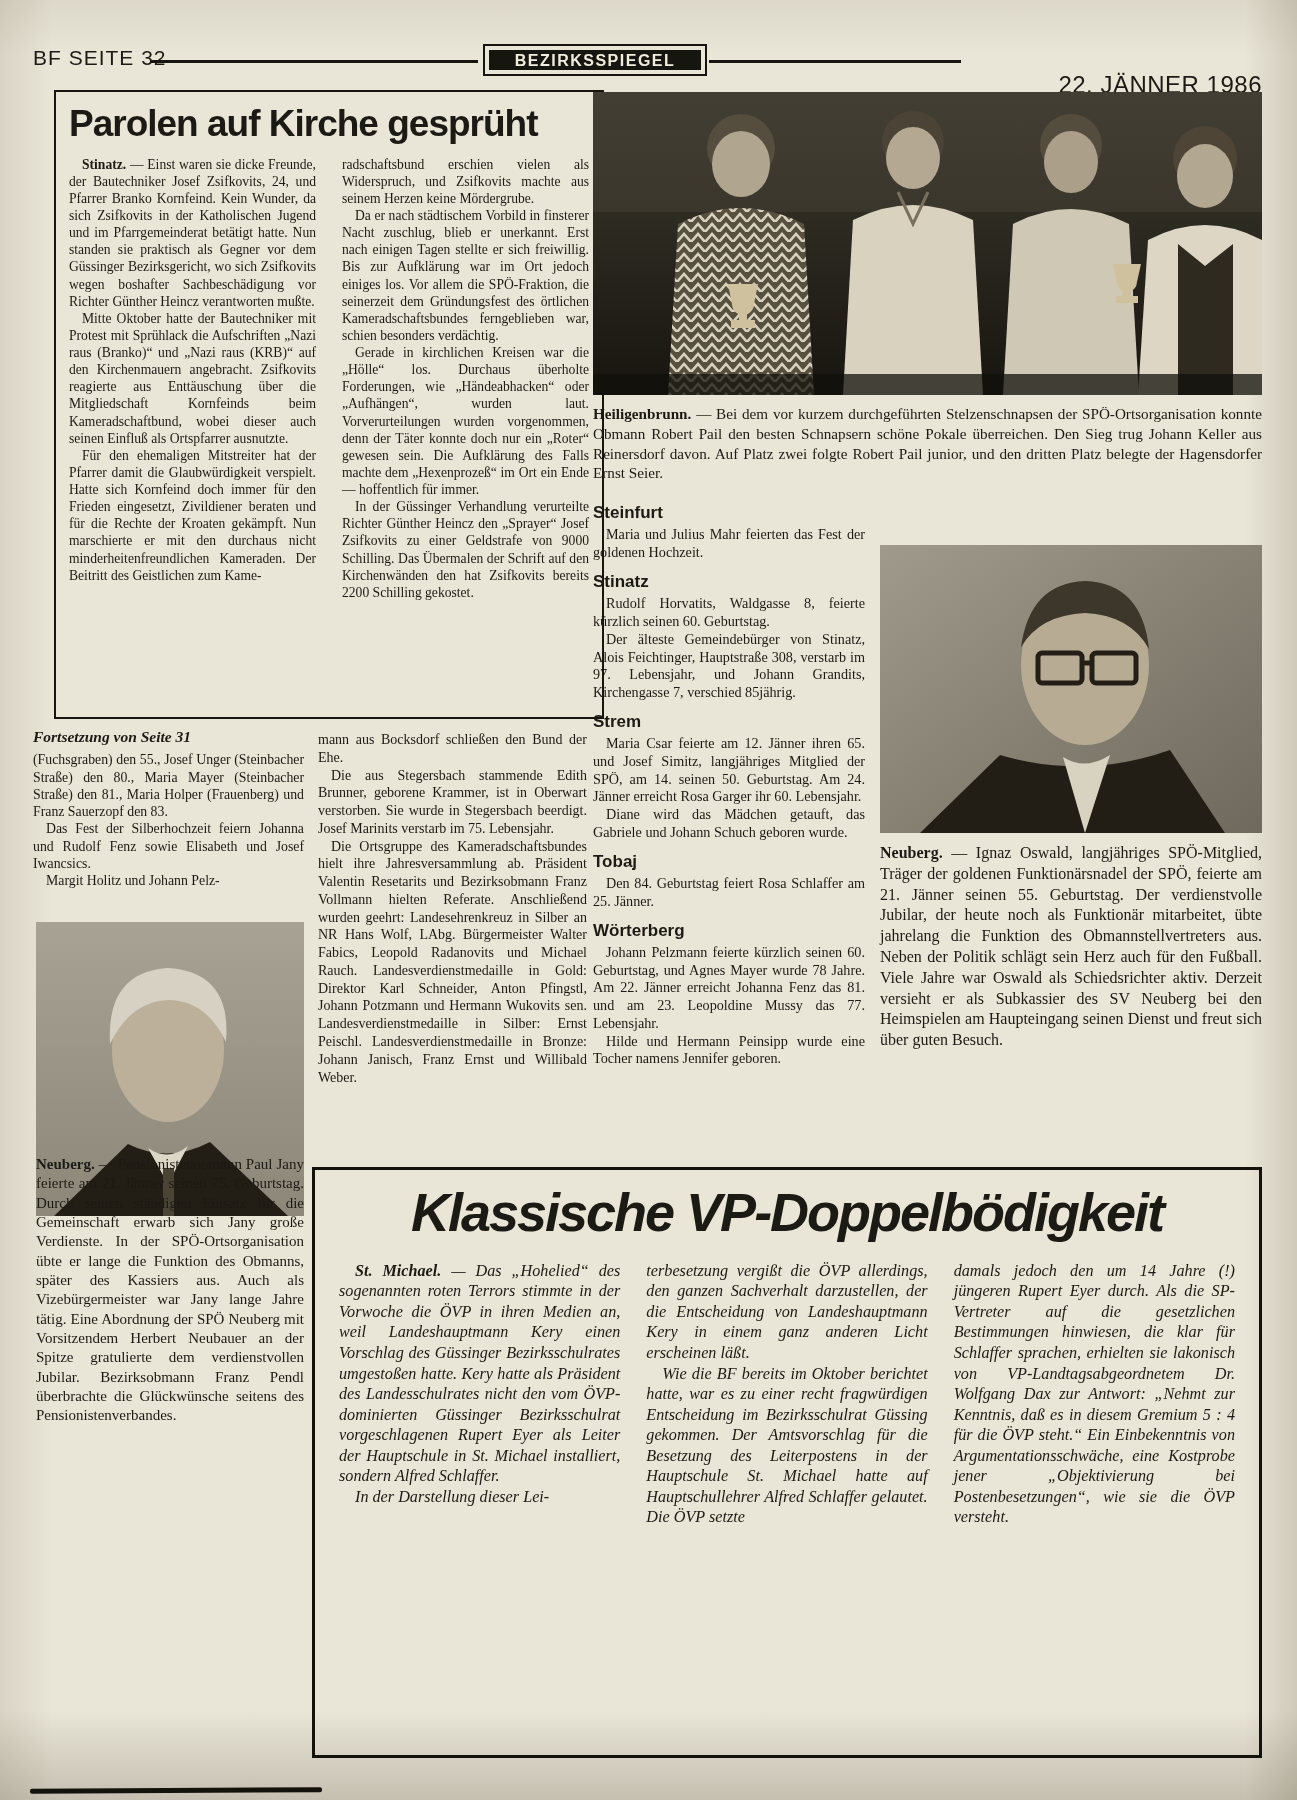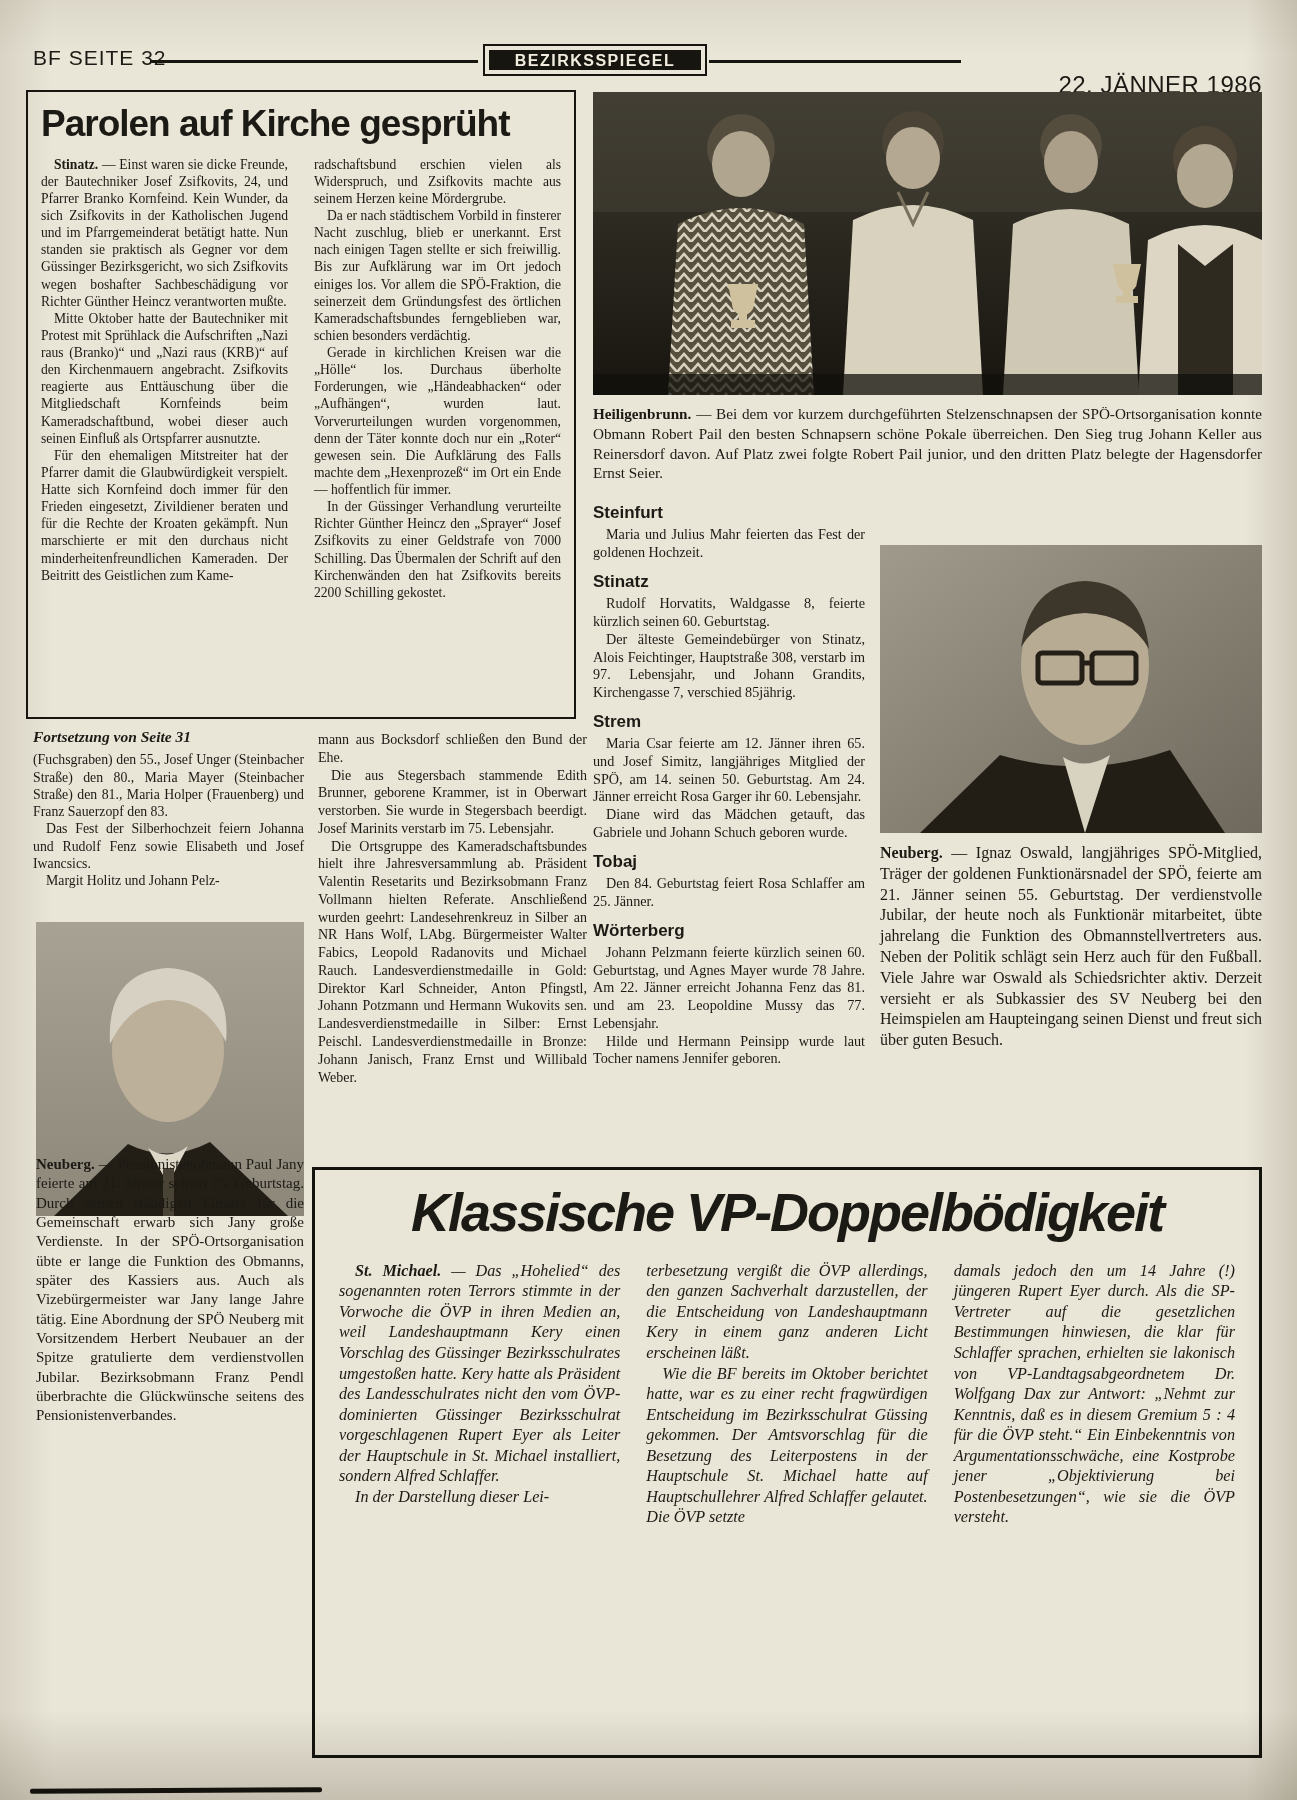--- a/index.html
+++ b/index.html
@@ -25,21 +25,21 @@
   .mh-left  { left:33px; top:46px; font:400 21px/1.1 "Liberation Sans", sans-serif; letter-spacing:1px; }
   .mh-rule  { height:3px; background:#17150f; top:60px; }
   .rule-l   { left:150px; width:328px; }
   .rule-r   { left:709px; width:252px; }
   .mh-box   { left:483px; top:44px; width:224px; height:32px; border:2px solid #17150f; padding:4px; background:var(--paper,#e9e5d7); }
   .mh-box-inner { background:#17150f; color:#f1edde; height:100%; text-align:center;
                   font:700 16px/22px "Liberation Sans", sans-serif; letter-spacing:1.5px; }
   .mh-right { left:960px; top:44px; width:302px; text-align:right; font:400 24px/1.1 "Liberation Sans", sans-serif; letter-spacing:.5px;margin-top:28px; }
 
   
-  .parolen-box { left:26px; top:90px; width:550px; height:629px; border:2px solid #17150f; }
+  .parolen-box { left:54px; top:90px; width:550px; height:629px; border:2px solid #17150f; }
   .parolen-title { margin:13px 13px 5px; font:700 37px/1.02 "Liberation Sans", sans-serif; letter-spacing:-1px; }
   .parolen-cols { display:flex; gap:26px; padding:8px 13px 0; }
   .pcol { flex:1; font-size:13.6px; line-height:1.26; }
 
   
   .photo { overflow:hidden; background:#26241d; }
   .photo svg { display:block; }
   .ph-group  { left:593px; top:92px;  width:669px; height:303px; }
   .ph-oswald { left:880px; top:545px; width:382px; height:288px; }
   .ph-jany   { left:36px;  top:922px; width:268px; height:294px; }
@@ -82,21 +82,21 @@
     <div class="parolen-cols">
       <div class="pcol jtext">
         <p class="ind"><b class="dateline">Stinatz.</b> <span>— Einst waren sie dicke Freunde, der Bautechniker Josef Zsifkovits, 24, und Pfarrer Branko Kornfeind. Kein Wunder, da sich Zsifkovits in der Katholischen Jugend und im Pfarrgemeinderat betätigt hatte. Nun standen sie praktisch als Gegner vor dem Güssinger Bezirksgericht, wo sich Zsifkovits wegen boshafter Sachbeschädigung vor Richter Günther Heincz verantworten mußte.</span></p>
         <p class="ind">Mitte Oktober hatte der Bautechniker mit Protest mit Sprühlack die Aufschriften „Nazi raus (Branko)“ und „Nazi raus (KRB)“ auf den Kirchenmauern angebracht. Zsifkovits reagierte aus Enttäuschung über die Mitgliedschaft Kornfeinds beim Kameradschaftbund, wobei dieser auch seinen Einfluß als Ortspfarrer ausnutzte.</p>
         <p class="ind">Für den ehemaligen Mitstreiter hat der Pfarrer damit die Glaubwürdigkeit verspielt. Hatte sich Kornfeind doch immer für den Frieden eingesetzt, Zivildiener beraten und für die Rechte der Kroaten gekämpft. Nun marschierte er mit den durchaus nicht minderheitenfreundlichen Kameraden. Der Beitritt des Geistlichen zum Kame-</p>
       </div>
       <div class="pcol jtext">
         <p>radschaftsbund erschien vielen als Widerspruch, und Zsifkovits machte aus seinem Herzen keine Mördergrube.</p>
         <p class="ind">Da er nach städtischem Vorbild in finsterer Nacht zuschlug, blieb er unerkannt. Erst nach einigen Tagen stellte er sich freiwillig. Bis zur Aufklärung war im Ort jedoch einiges los. Vor allem die SPÖ-Fraktion, die seinerzeit dem Gründungsfest des örtlichen Kameradschaftsbundes ferngeblieben war, schien besonders verdächtig.</p>
         <p class="ind">Gerade in kirchlichen Kreisen war die „Hölle“ los. Durchaus überholte Forderungen, wie „Händeabhacken“ oder „Aufhängen“, wurden laut. Vorverurteilungen wurden vorgenommen, denn der Täter konnte doch nur ein „Roter“ gewesen sein. Die Aufklärung des Falls machte dem „Hexenprozeß“ im Ort ein Ende — hoffentlich für immer.</p>
-        <p class="ind">In der Güssinger Verhandlung verurteilte Richter Günther Heincz den „Sprayer“ Josef Zsifkovits zu einer Geldstrafe von 7000 Schilling. Das Übermalen der Schrift auf den Kirchenwänden den hat Zsifkovits bereits 2200 Schilling gekostet.</p>
+        <p class="ind">In der Güssinger Verhandlung verurteilte Richter Günther Heincz den „Sprayer“ Josef Zsifkovits zu einer Geldstrafe von 9000 Schilling. Das Übermalen der Schrift auf den Kirchenwänden den hat Zsifkovits bereits 2200 Schilling gekostet.</p>
       </div>
     </div>
   </article>
 
   <div class="abs photo ph-group">
     <svg width="669" height="303" viewBox="0 0 669 303" xmlns="http://www.w3.org/2000/svg">
       <defs>
         <linearGradient id="pgbg" x1="0" y1="0" x2="0" y2="1">
           <stop offset="0" stop-color="#3d3a2f"></stop>
             <stop offset="1" stop-color="#181510"></stop>
@@ -146,21 +146,21 @@
     <h3>Stinatz</h3>
     <p class="ind">Rudolf Horvatits, Waldgasse 8, feierte kürzlich seinen 60. Geburtstag.</p>
     <p class="ind">Der älteste Gemeindebürger von Stinatz, Alois Feichtinger, Hauptstraße 308, verstarb im 97. Lebensjahr, und Johann Grandits, Kirchengasse 7, verschied 85jährig.</p>
     <h3>Strem</h3>
     <p class="ind">Maria Csar feierte am 12. Jänner ihren 65. und Josef Simitz, langjähriges Mitglied der SPÖ, am 14. seinen 50. Geburtstag. Am 24. Jänner erreicht Rosa Garger ihr 60. Lebensjahr.</p>
     <p class="ind">Diane wird das Mädchen getauft, das Gabriele und Johann Schuch geboren wurde.</p>
     <h3>Tobaj</h3>
     <p class="ind">Den 84. Geburtstag feiert Rosa Schlaffer am 25. Jänner.</p>
     <h3>Wörterberg</h3>
     <p class="ind">Johann Pelzmann feierte kürzlich seinen 60. Geburtstag, und Agnes Mayer wurde 78 Jahre. Am 22. Jänner erreicht Johanna Fenz das 81. und am 23. Leopoldine Mussy das 77. Lebensjahr.</p>
-    <p class="ind">Hilde und Hermann Peinsipp wurde laut Tocher namens Jennifer geboren.</p>
+    <p class="ind">Hilde und Hermann Peinsipp wurde eine Tocher namens Jennifer geboren.</p>
   </section>
 
   <div class="abs photo ph-oswald">
     <svg width="382" height="288" viewBox="0 0 382 288" xmlns="http://www.w3.org/2000/svg">
       <defs>
         <linearGradient id="osbg" x1="0" y1="0" x2="1" y2="1">
           <stop offset="0" stop-color="#a09a8c"></stop>
             <stop offset="1" stop-color="#6e695c"></stop>
         </linearGradient>
       </defs>

